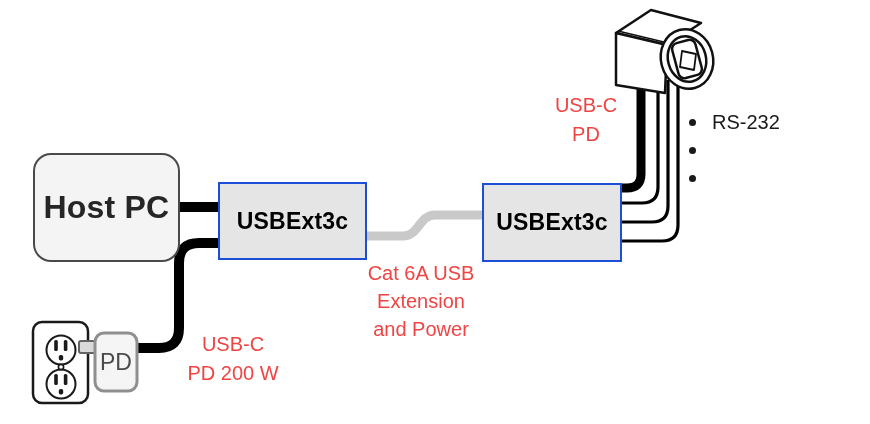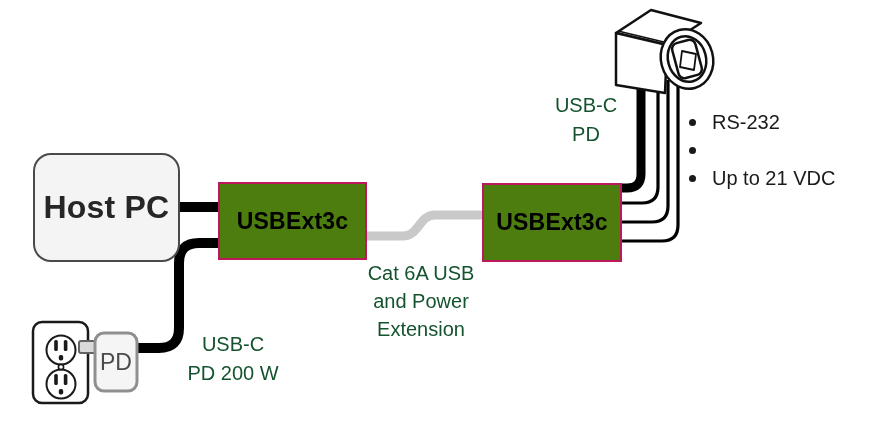--- a/index.html
+++ b/index.html
@@ -12,32 +12,32 @@
     position:absolute; box-sizing:border-box; z-index:2;
     display:flex; align-items:center; justify-content:center;
     font-weight:bold; letter-spacing:0.2px;
   }
   .host {
     left:33px; top:153px; width:147px; height:109px;
     background:#f4f4f4; border:2.5px solid #4a4a4a; border-radius:18px;
     font-size:32px; color:#262626;
   }
   .ext {
-    background:#4d7c0f; border:2px solid #be185d; font-size:23px; color:#000;
+    background:#e5e5e5; border:2px solid #1d4ed8; font-size:23px; color:#000;
   }
   .ext1 { left:218px; top:182px; width:149px; height:78px; }
   .ext2 { left:482px; top:183px; width:140px; height:79px; }
   .pd-label {
     position:absolute; left:95px; top:333px; width:42px; height:58px; z-index:2;
     display:flex; align-items:center; justify-content:center;
     font-size:23px; color:#4a4a4a;
   }
   .lbl {
     position:absolute; z-index:3; text-align:center;
-    font-size:20px; line-height:29px; color:#14532d; white-space:nowrap;
+    font-size:20px; line-height:29px; color:#ef4444; white-space:nowrap;
   }
   .power-lbl { left:150px; top:330px; width:166px; }
   .cat-lbl   { left:336px; top:259px; width:170px; line-height:28px; }
   .cam-lbl   { left:521px; top:91px;  width:130px; }
   .bullets {
     position:absolute; left:689px; top:108px; z-index:3;
     list-style:none; margin:0; padding:0;
   }
   .bullets li {
     display:flex; align-items:center; height:28px;
@@ -101,36 +101,35 @@
 
   <div class="pd-label">PD</div>
 
   <div class="lbl power-lbl">
     <div>USB-C</div>
     <div>PD 200 W</div>
   </div>
 
   <div class="lbl cat-lbl">
     <div>Cat 6A USB</div>
+    <div>Extension</div>
     <div>and Power</div>
-    <div>Extension</div>
   </div>
 
   <div class="lbl cam-lbl">
     <div>USB-C</div>
     <div>PD</div>
   </div>
 
   <ul class="bullets">
     <li>
       <span class="dot"></span>
       <span>RS-232</span>
     </li>
     <li>
       <span class="dot"></span>
     </li>
     <li>
       <span class="dot"></span>
-      <span>Up to 21 VDC</span>
     </li>
   </ul>
 
 </div>
 
 </body></html>

